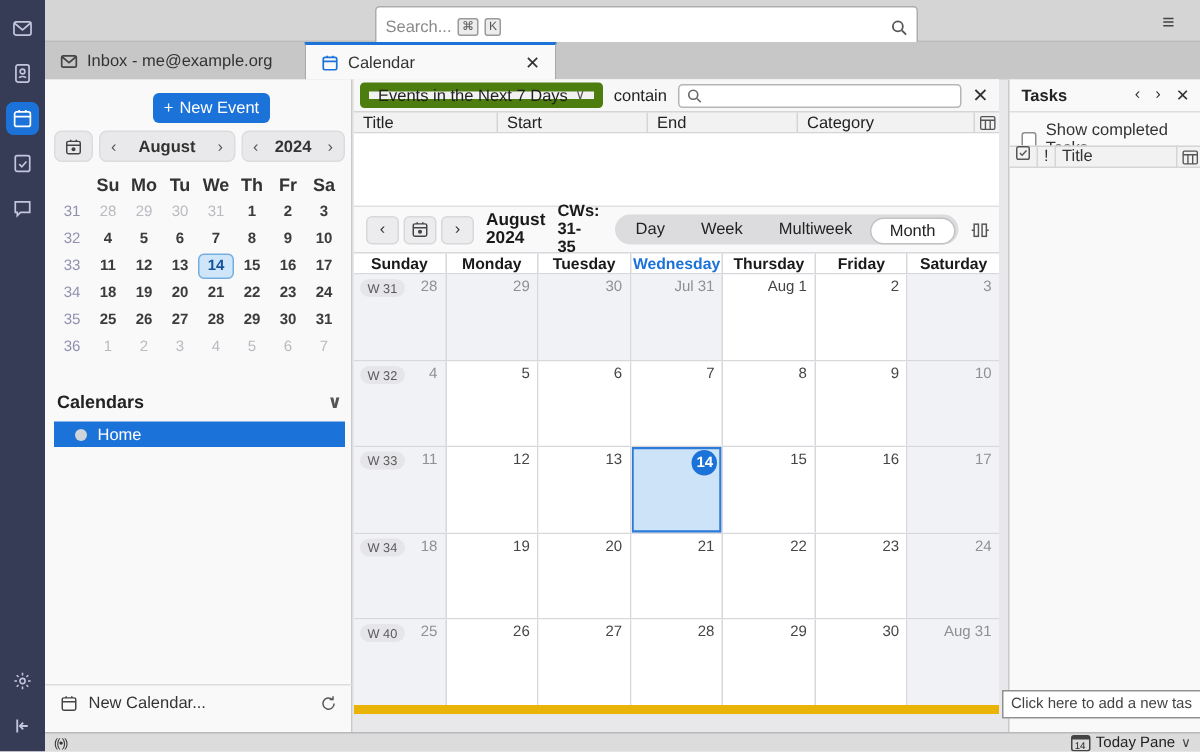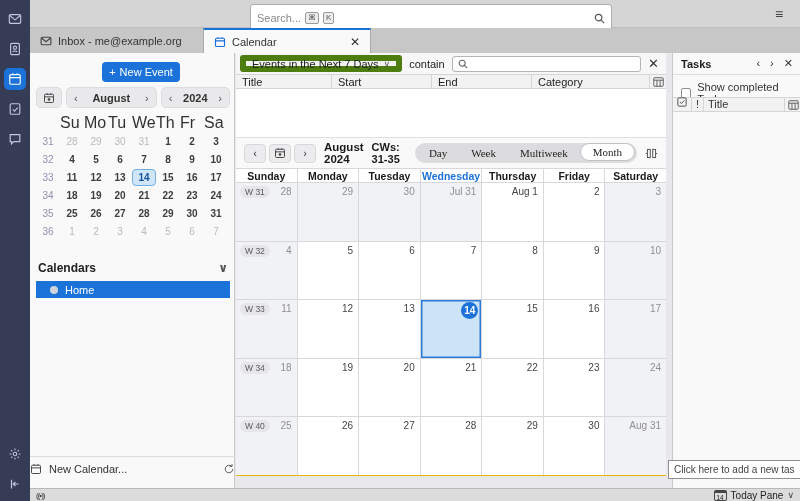--- a/index.html
+++ b/index.html
@@ -53,34 +53,34 @@
     align-items:center; justify-content:center; color:#333; }
   .mc-today { width:26px; }
   .mc-month { flex:1.4; display:flex; justify-content:space-between; padding:0 7px;
     font-weight:bold; font-size:11px; }
   .mc-year { flex:1; display:flex; justify-content:space-between; padding:0 7px;
     font-weight:bold; font-size:11px; }
   .mc-chev { color:#555; font-size:11px; font-weight:normal; }
   .mc-grid { margin-top:6px; }
   .mc-row { display:flex; height:18px; align-items:center; }
   .mc-wn { width:24px; text-align:center; color:#9090ae; font-size:10px; }
-  .mc-hd { width:24px; font-weight:normal; font-size:16px; color:#333; }
+  .mc-hd { width:24px; text-align:center; font-weight:bold; font-size:12px; color:#333; }
   .mc-d { width:24px; height:17px; line-height:17px; text-align:center; font-size:10px;
     color:#3c3c3c; font-weight:bold; border-radius:4px; }
   .mc-d.out { color:#b9b9bf; font-weight:normal; }
   .mc-d.sel { background:#cfe6fa; border:1px solid #74aede; color:#17539c; line-height:15px; }
   
   #cal-list-hd { position:absolute; left:8px; top:208px; width:190px; display:flex;
     justify-content:space-between; font-weight:bold; font-size:12px; color:#222; }
   #cal-home { position:absolute; left:6px; top:228px; width:194px; height:17px;
     background:#1b72d9; color:#fff; display:flex; align-items:center; gap:7px;
     padding-left:14px; font-size:11px; }
   .cal-dot { width:8px; height:8px; border-radius:50%; background:#cfd4da; }
   #new-cal-row { position:absolute; left:0; bottom:8px; width:205px; height:24px;
-    border-top:1px solid #ddd; display:flex; align-items:center; padding:0 0; gap:7px;
+    border-top:1px solid #ddd; display:flex; align-items:center; padding:0 10px; gap:7px;
     color:#333; }
   #new-cal-row .sync { margin-left:auto; color:#555; }
 
   
   #mainpane { left:236px; top:53px; width:430px; height:435px; background:#fff; }
   #filterbar { position:absolute; left:0; top:0; width:430px; height:21px; display:flex;
     align-items:center; gap:7px; padding:0 4px; background:#f7f7f8; }
   #filter-dd { height:17px; background:#f2f2f3; border:6px solid #4d7c0f; border-radius:3px;
     display:flex; align-items:center; gap:5px; padding:0 6px; color:#222; }
   #filter-search { flex:1; height:16px; background:#fff; border:1px solid #b5b5b5;
@@ -95,34 +95,34 @@
     border-bottom:1px solid #e0e0e0; }
 
   #cal-toolbar { position:absolute; left:0; top:85px; width:430px; height:30px; background:#f9f9fa;
     display:flex; align-items:center; gap:8px; padding:0 8px; }
   .nav-group { display:flex; gap:3px; }
   .nav-btn { width:22px; height:19px; background:#ececee; border:1px solid #d8d8da;
     border-radius:4px; display:flex; align-items:center; justify-content:center; color:#333; }
   #cal-title { font-weight:bold; font-size:11.5px; color:#1a1a1a; }
   #cal-cws { font-weight:bold; font-size:11px; color:#1a1a1a; }
   #view-tabs { display:flex; background:#dcdcde; border-radius:11px; height:20px;
-    align-items:flex-start; padding:0 2px; margin-left:2px;font-family:Liberation Serif, serif; }
+    align-items:flex-end; padding:0 2px; margin-left:2px; }
   .view-tab { padding:0 12px; height:20px; line-height:20px; color:#222; border-radius:10px; }
   .view-tab.active { background:#fff; border:1px solid #c2c2c4; height:18px; line-height:16px; }
   #rotate-btn { margin-left:auto; color:#555; }
 
   #dayhead { position:absolute; left:0; top:115px; width:430px; height:15px; display:flex;
     border-top:1px solid #d8d8dc; border-bottom:1px solid #d8d8dc; background:#fff; }
   .dh { flex:1; text-align:center; font-weight:bold; font-size:10.5px; line-height:14px;
     color:#1a1a1a; border-right:1px solid #d8d8dc; }
   .dh:last-child { border-right:none; }
   .dh.today { color:#1b72d9;text-align:center; }
 
   #monthgrid { position:absolute; left:0; top:130px; width:430px; height:293px;
-    display:flex; flex-direction:column; border-bottom:1px solid #eab308; }
+    display:flex; flex-direction:column; border-bottom:6px solid #eab308; }
   .mg-row { flex:1; display:flex; border-bottom:1px solid #d8d8dc; }
   .mg-row:last-child { border-bottom:none; }
   .mg-cell { flex:1; position:relative; background:#fff; border-right:1px solid #d8d8dc; }
   .mg-cell:last-child { border-right:none; }
   .mg-cell.shaded { background:#f1f2f6; }
   .mg-cell.today { background:#cde4f8; box-shadow:inset 0 0 0 1.5px #2c7bd9; }
   .mg-num { position:absolute; top:3px; right:5px; font-size:10px; color:#454545; }
   .mg-cell.shaded .mg-num { color:#8f8f94; }
   .mg-cell.today .mg-num { top:2px; right:3px; width:17px; height:17px; border-radius:50%;
     background:#1b72d9; color:#fff; text-align:center; line-height:17px; font-weight:bold; }

